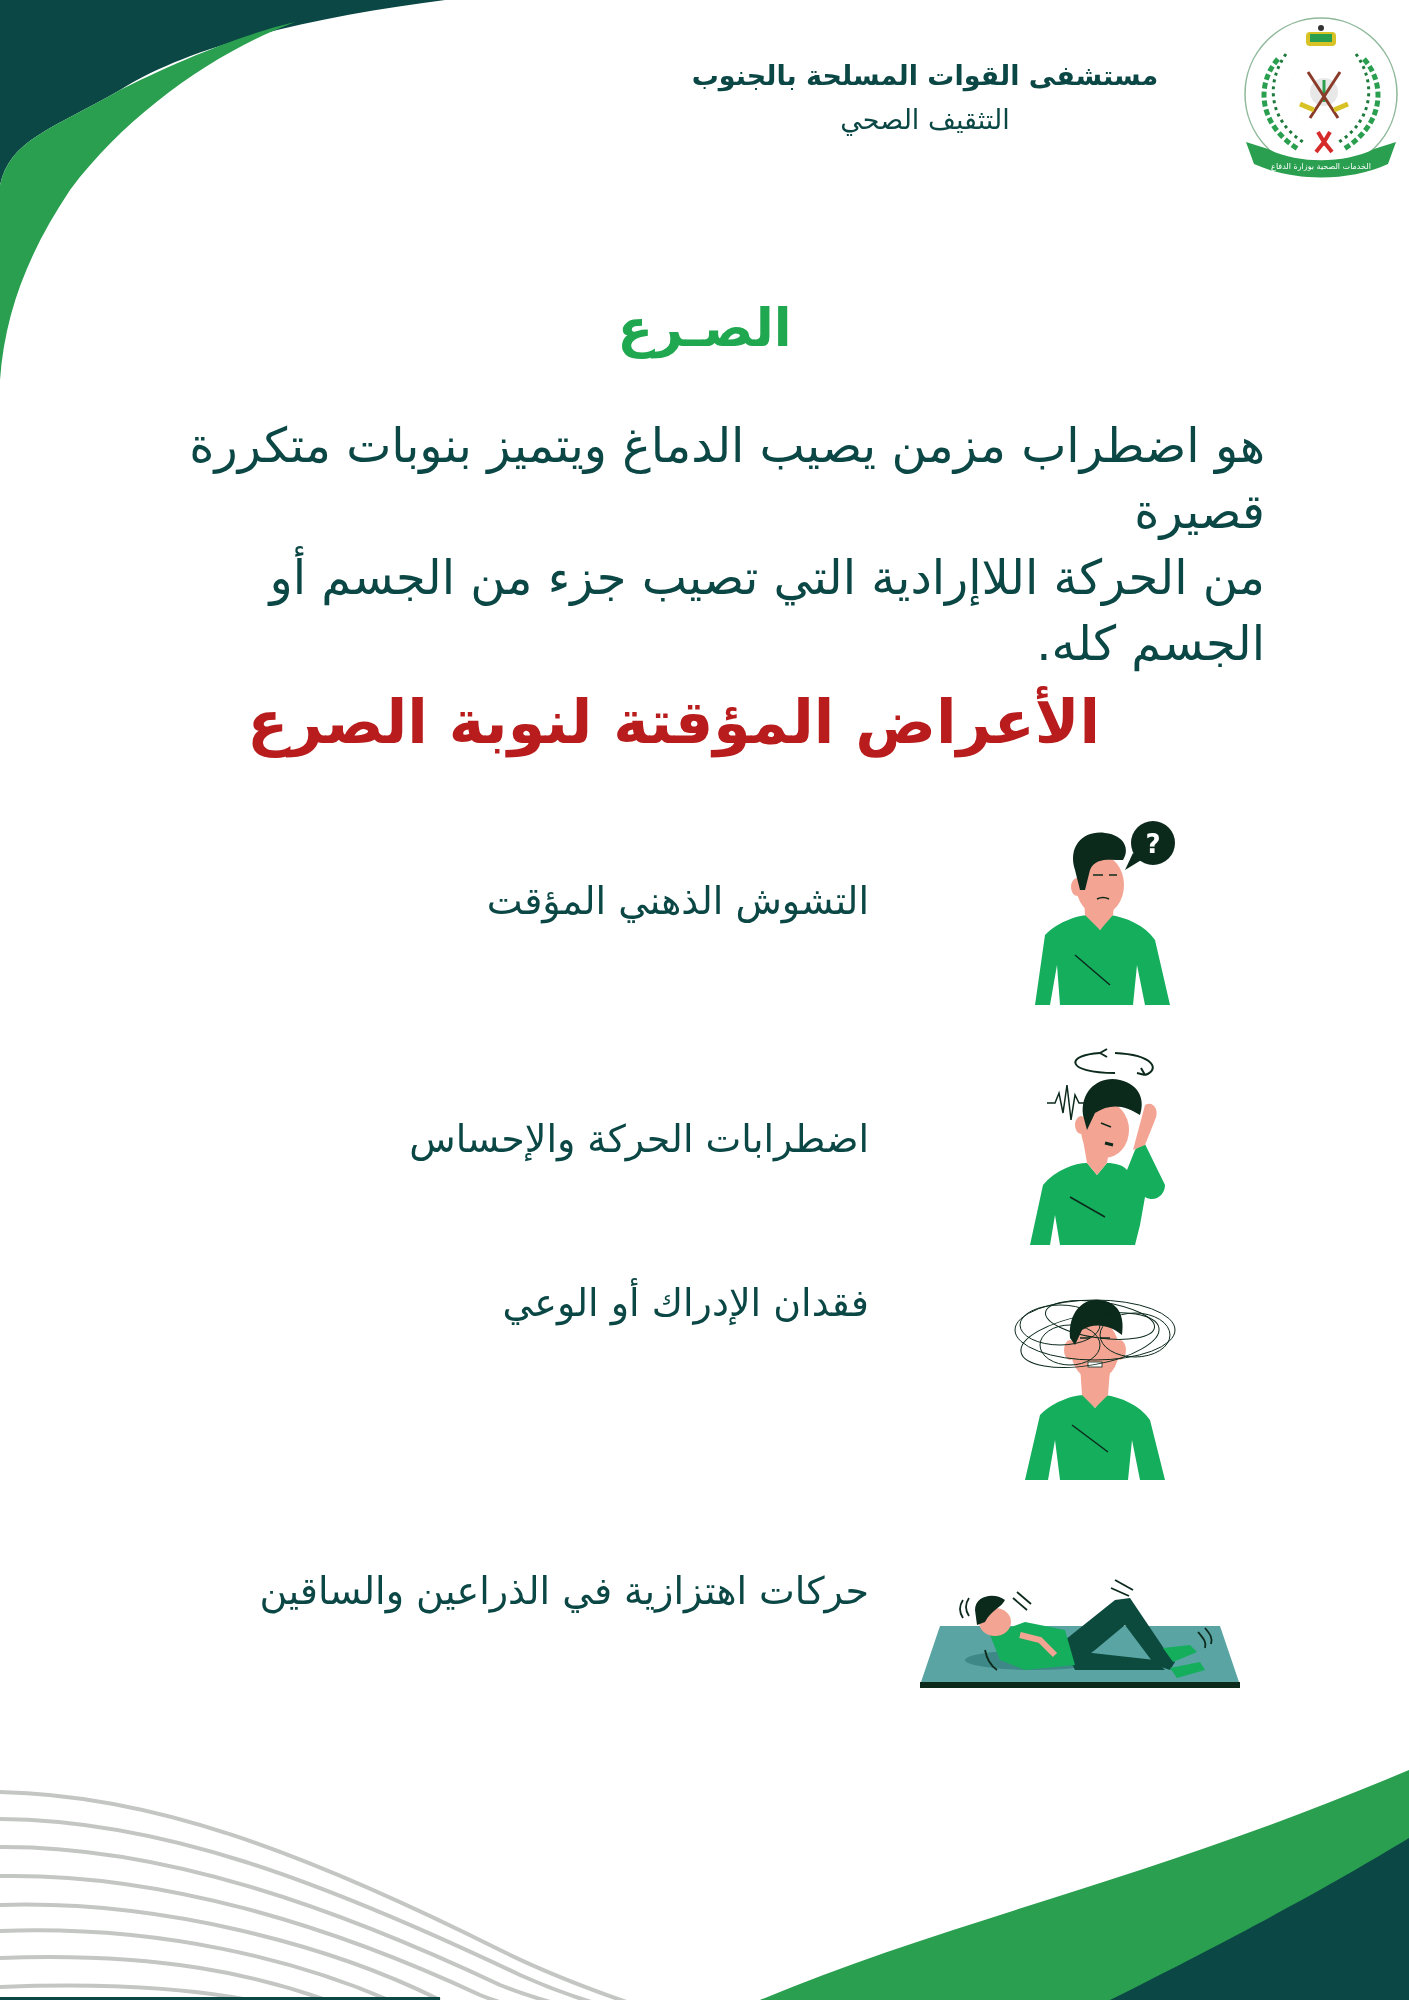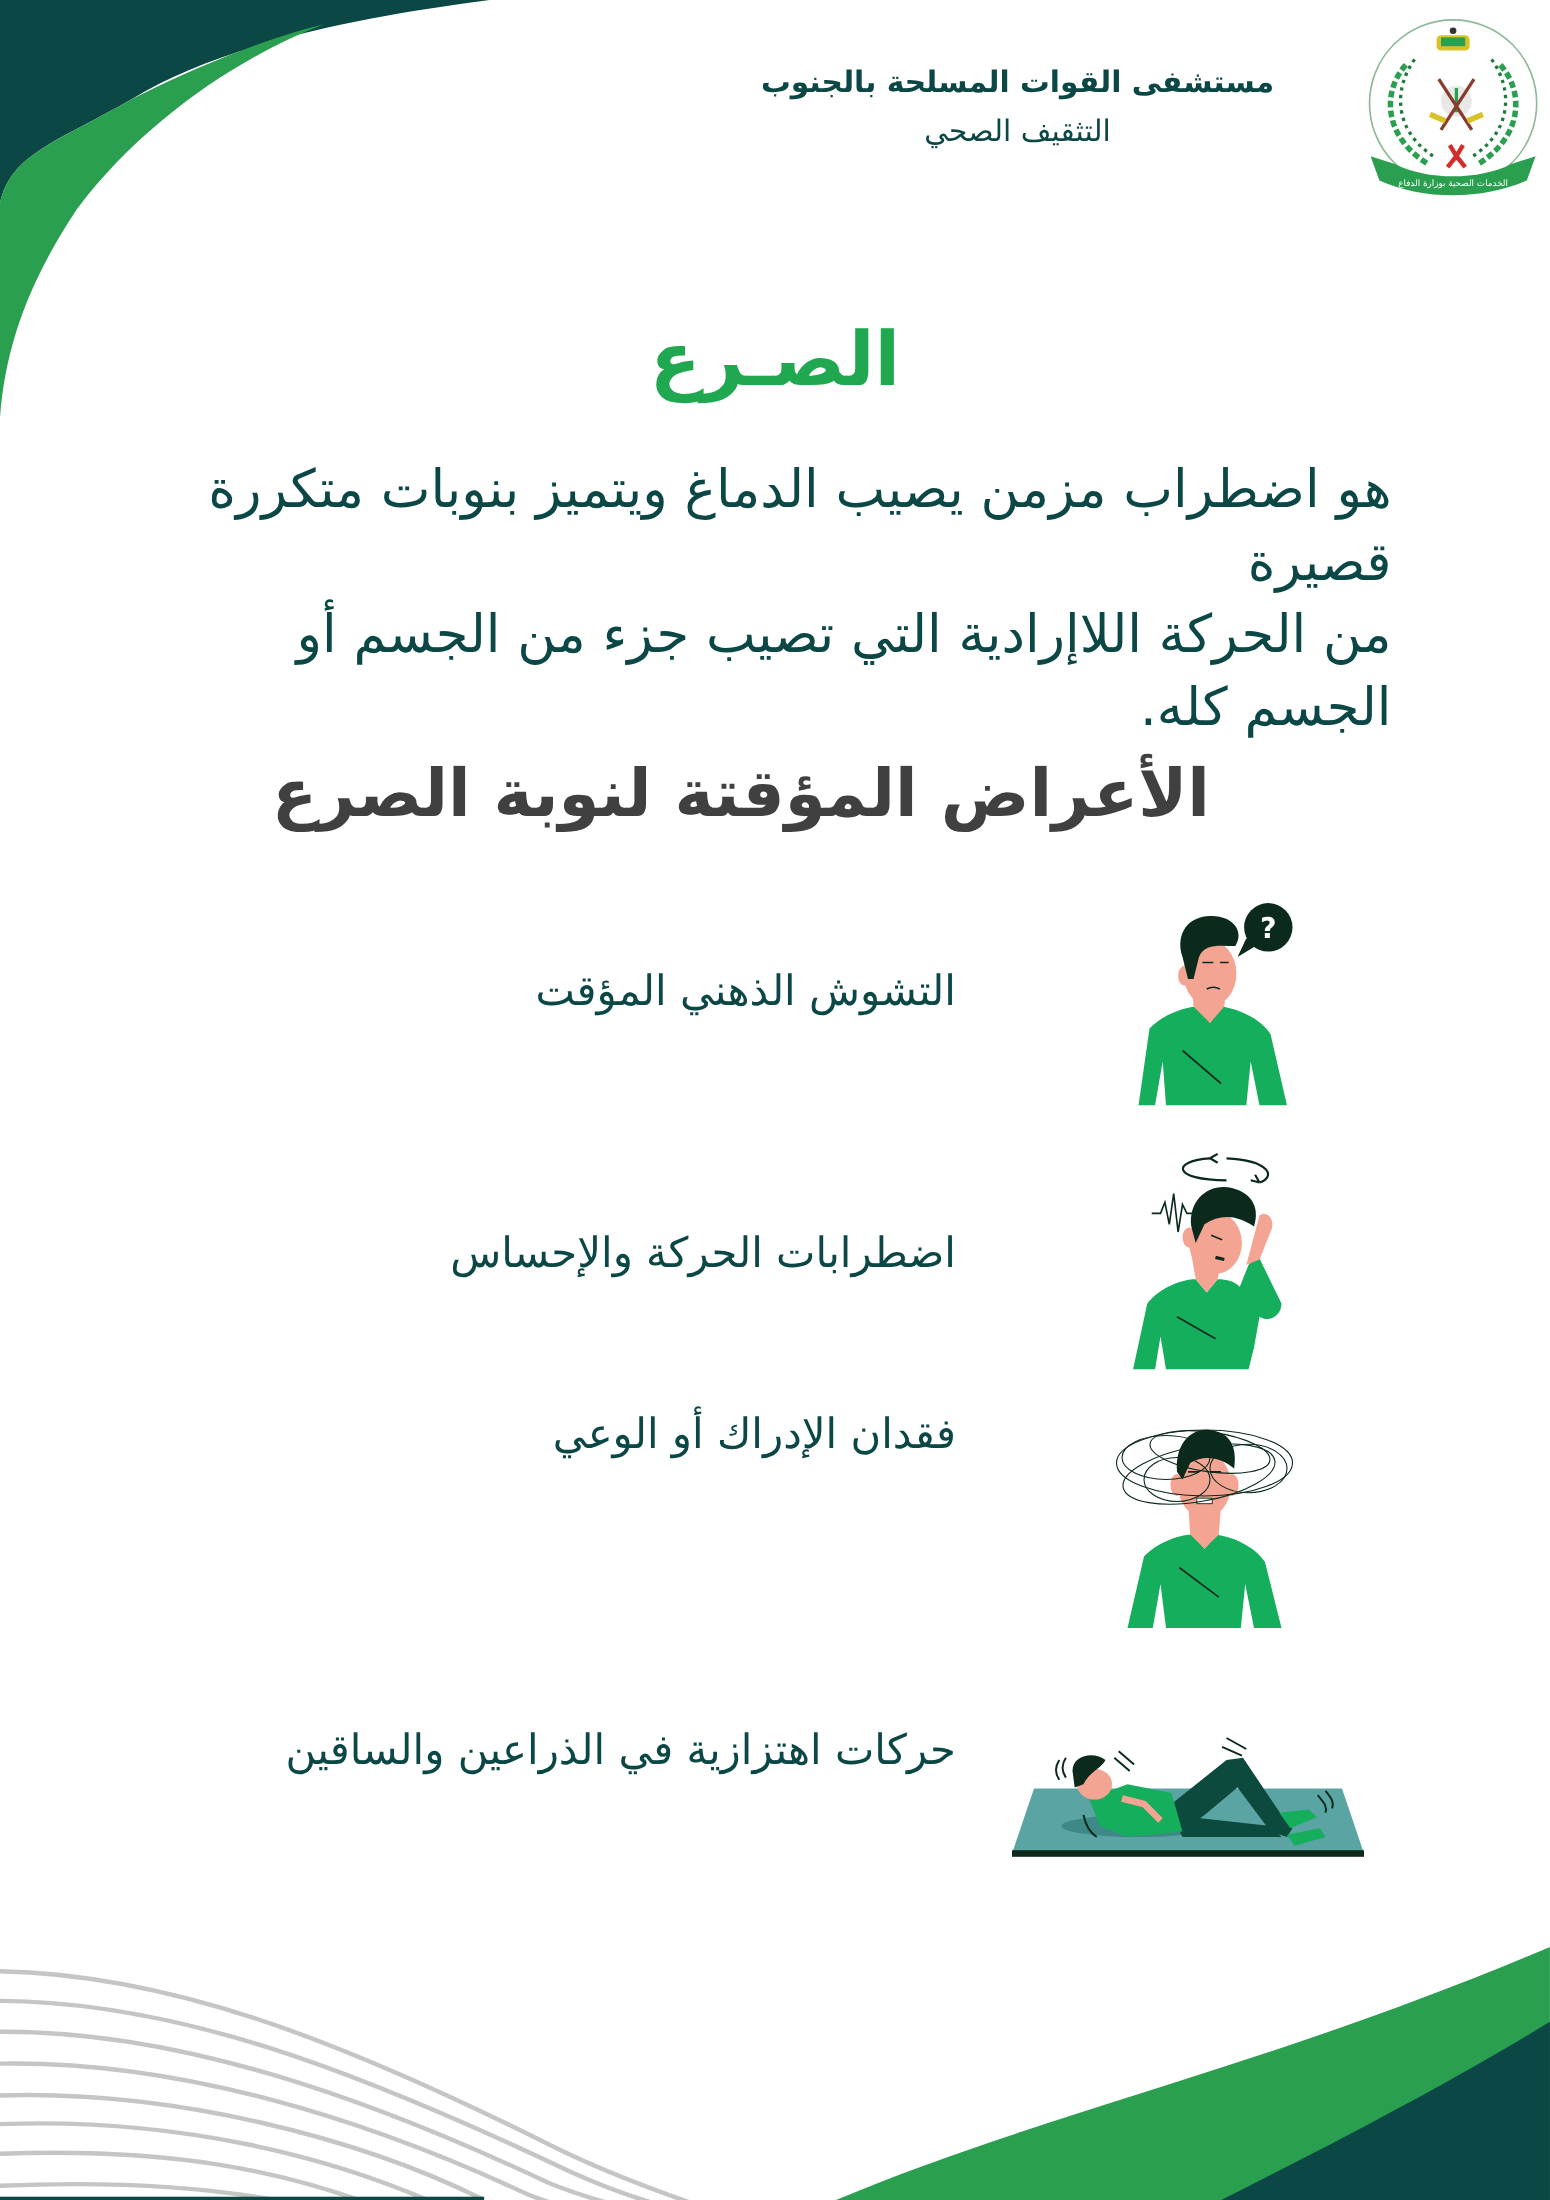--- a/index.html
+++ b/index.html
@@ -9,30 +9,30 @@
       font-family: "DejaVu Sans", "Liberation Sans", sans-serif;
       color: #0b4745;
     }
     .deco { position: absolute; left: 0; top: 0; }
     .header-text { position: absolute; right: 204px; top: 54px; width: 560px; text-align: center; direction: rtl; }
     .org-name { font-size: 27px; font-weight: bold; color: #0b4745; line-height: 44px; }
     .dept-name { font-size: 27px; color: #0b4745; line-height: 44px; }
     .logo { position: absolute; left: 1238px; top: 14px; width: 166px; height: 166px; }
     .main-title {
       position: absolute; left: 0; width: 1409px; top: 278px; text-align: center;
-      font-size: 68px; font-weight: bold; color: #1fa84f; direction: rtl; line-height: 100px;
+      font-size: 52px; font-weight: bold; color: #1fa84f; direction: rtl; line-height: 100px;
     }
     .intro {
       position: absolute; left: 130px; width: 1135px; top: 412px; direction: rtl; text-align: right;
       font-size: 48px; line-height: 66px; color: #0b4745;
     }
     .intro p { margin: 0; }
     .section-title {
       position: absolute; left: 200px; width: 900px; top: 672px; direction: rtl; text-align: right;
-      font-size: 60px; font-weight: bold; color: #404040; line-height: 100px;
+      font-size: 60px; font-weight: bold; color: #b91c1c; line-height: 100px;
     }
     .symptom {
       position: absolute; right: 540px; direction: rtl; text-align: right;
       font-size: 38px; color: #0b4745; line-height: 62px;
     }
     .symptom p { margin: 0; }
     .illus { position: absolute; }
   </style>
 </head>
 <body>

